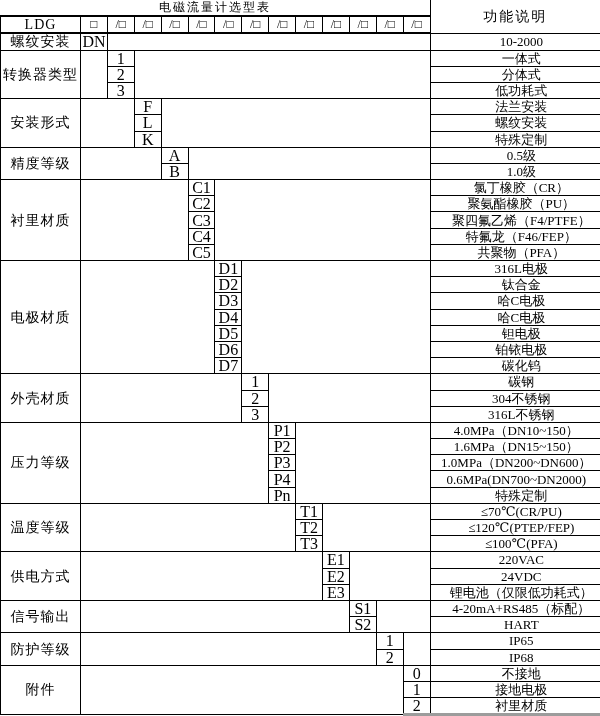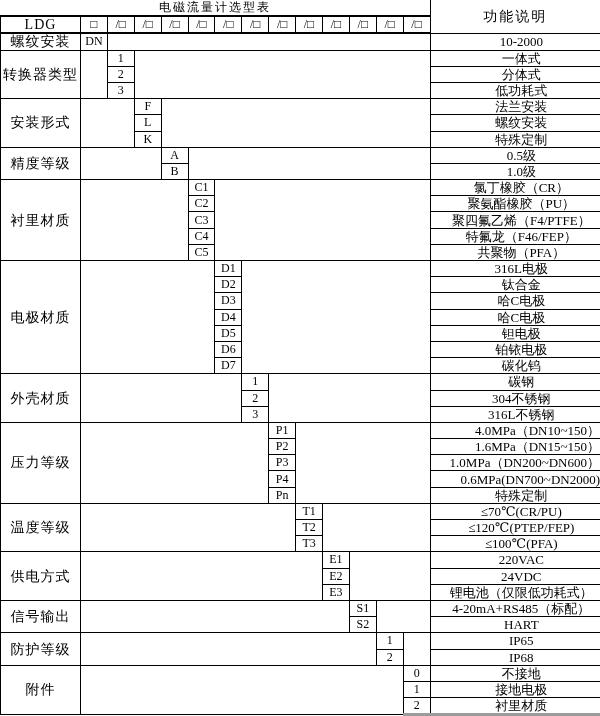--- a/index.html
+++ b/index.html
@@ -2,26 +2,26 @@
 <html><head>
 <meta charset="utf-8">
 <style>
   html,body{margin:0;padding:0;background:#ffffff;}
   #page{width:600px;height:716px;overflow:hidden;background:#ffffff;
         font-family:"Liberation Serif","DejaVu Serif",serif;color:#000;}
   table{border-collapse:collapse;table-layout:fixed;width:600px;}
   td{border:1px solid #000;padding:0;margin:0;text-align:center;vertical-align:middle;
      font-size:13px;line-height:15px;height:15.2px;overflow:hidden;white-space:nowrap;}
   td.lbl{font-size:14px;letter-spacing:1px;}
-  td.code{font-size:12px;margin-left:12px;}
+  td.code{font-size:16px;margin-left:12px;}
   td.boxes{font-size:12px;}
   td.title{font-size:12px;letter-spacing:2px;}
   td.fh{font-size:14px;letter-spacing:2px;}
   td.desc{font-size:13px;padding-left:12px;}
-  td.al{text-align:right;padding-left:2px;}
+  td.al{text-align:center;padding-left:2px;}
   td.no-t{border-top:none;}
   td.no-r{border-right:none;}
   td.no-l{border-left:none;}
   td.b2{border-bottom-width:2px;}
   tr:last-child td{border-bottom:3px solid #9c9c9c;}
 </style>
 </head>
 <body>
 
 <div id="page">

